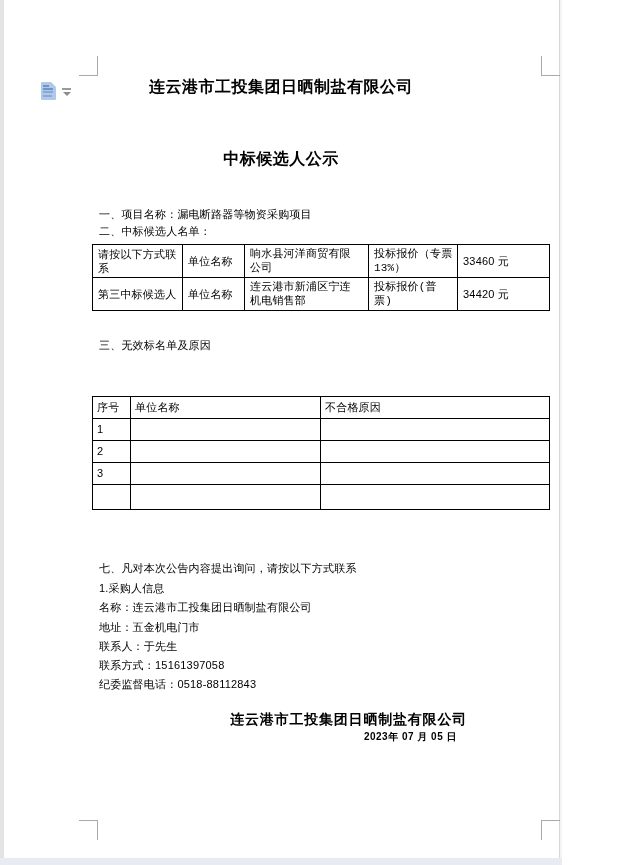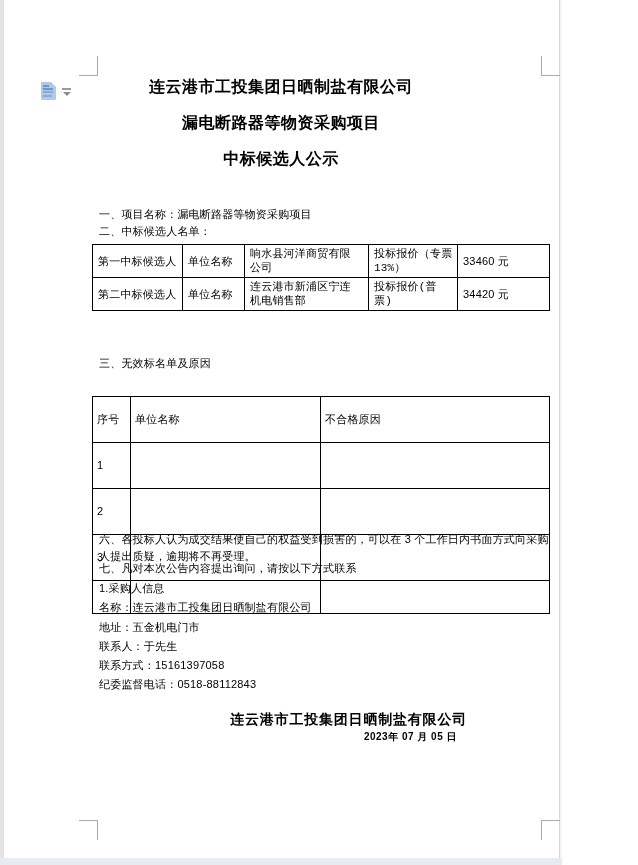--- a/index.html
+++ b/index.html
@@ -36,35 +36,35 @@
       border-left:4px solid transparent; border-right:4px solid transparent; border-top:4px solid #8c8c8c; }
 
   
   .doc-title { position:absolute; left:0; width:100%; text-align:center;
       font-weight:bold; font-size:16px; letter-spacing:0.5px; }
   .t1 { top:77px; } .t2 { top:113px; } .t3 { top:149px; }
 
   .bodytext { position:absolute; left:99px; font-size:11px; line-height:15px; letter-spacing:0.2px; }
   .p1 { top:207px; }
   .p2 { top:224px; }
-  .s3 { top:356px; }
+  .s3 { top:338px; }
   .p5 { top:512px; }
   .p6 { top:531px; width:452px; line-height:16.5px; white-space:pre-line; }
   .p7 { top:561px; }
   .contact { top:579px; line-height:19.3px; }
 
   table.tbl { position:absolute; left:92px; border-collapse:collapse; table-layout:fixed; }
   .tbl td { border:1px solid #000; font-size:11px; line-height:14px; letter-spacing:0.2px;
       padding:2px 4px 2px 5px; vertical-align:middle; text-align:left; overflow:hidden; }
   .tbl .preline { white-space:pre-line;font-family:Liberation Mono, monospace; }
   #candidates { top:244px; width:457px; }
   #candidates tr { height:32px; }
   #candidates tr:last-child { height:33px; }
   #invalid { top:396px; width:457px; }
-  #invalid td { padding:16px 4px; line-height:13px; }
+  #invalid td { padding:4px 4px; line-height:13px; }
   #invalid tr { height:15px; }
   #invalid tr:last-child { height:25px; }
 
   .sig { position:absolute; text-align:right; font-weight:bold; }
   .sig-company { top:711px; right:95px; font-size:14px; letter-spacing:0.8px; }
   .sig-date { top:730px; right:105px; font-size:10px; letter-spacing:0.5px; }
 </style>
 </head>
 <body>
 
@@ -86,46 +86,45 @@
       <div class="ln l1"></div>
         <div class="ln l2"></div>
         <div class="ln l3"></div>
         <div class="ln l4"></div>
     </div>
     <div class="caret-bar"></div>
     <div class="caret-tri"></div>
   </div>
 
   <div class="doc-title t1">连云港市工投集团日晒制盐有限公司</div>
-  <div class="doc-title t2">漏电断路器等物资采购项目</div>
   <div class="doc-title t3">中标候选人公示</div>
 
   <div class="bodytext p1">一、项目名称：漏电断路器等物资采购项目</div>
   <div class="bodytext p2">二、中标候选人名单：</div>
 
   <table class="tbl" id="candidates">
     <colgroup>
         <col style="width:90px">
         <col style="width:62px">
         <col style="width:124px">
         <col style="width:89px">
         <col style="width:92px">
       </colgroup>
     <tbody>
         <tr>
-      <td>第一中标候选人</td>
+      <td>请按以下方式联系</td>
       <td>单位名称</td>
       <td class="preline">响水县河洋商贸有限
 公司</td>
       <td class="preline">投标报价（专票
 13%）</td>
       <td>33460 元</td>
     </tr>
     <tr>
-      <td>第二中标候选人</td>
+      <td>第三中标候选人</td>
       <td>单位名称</td>
       <td class="preline">连云港市新浦区宁连
 机电销售部</td>
       <td class="preline">投标报价(普票)</td>
       <td>34420 元</td>
     </tr>
   </tbody>
     </table>
 
   <div class="bodytext s3">三、无效标名单及原因</div>
@@ -158,22 +157,20 @@
       <td></td>
     </tr>
     <tr>
       <td></td>
       <td></td>
       <td></td>
     </tr>
   </tbody>
     </table>
 
-  <div class="bodytext p6">六、各投标人认为成交结果使自己的权益受到损害的，可以在 3 个工作日内书面方式向采购
-人提出质疑，逾期将不再受理。</div>
   <div class="bodytext p7">七、凡对本次公告内容提出询问，请按以下方式联系</div>
 
   <div class="bodytext contact">
     <div>1.采购人信息</div>
     <div>名称：连云港市工投集团日晒制盐有限公司</div>
     <div>地址：五金机电门市</div>
     <div>联系人：于先生</div>
     <div>联系方式：15161397058</div>
     <div>纪委监督电话：0518-88112843</div>
   </div>

